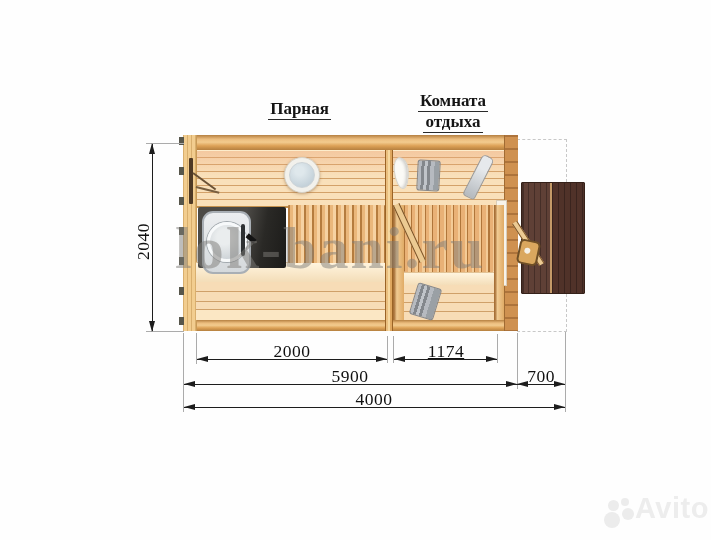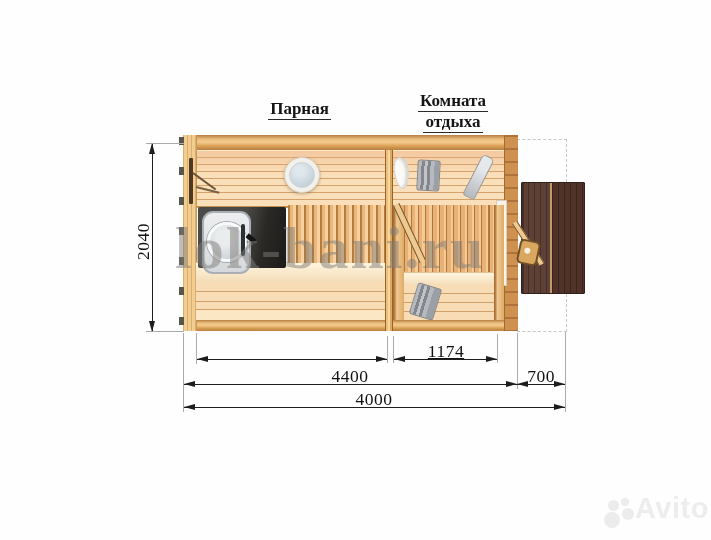--- a/index.html
+++ b/index.html
@@ -163,29 +163,30 @@
   <div class="terrace-table"></div>
 
   <div class="extline" style="left:183px;top:333px;height:79px;"></div>
   <div class="extline" style="left:196px;top:333px;height:31px;"></div>
   <div class="extline" style="left:387px;top:336px;height:27px;"></div>
   <div class="extline" style="left:393px;top:336px;height:27px;"></div>
   <div class="extline" style="left:497px;top:334px;height:29px;"></div>
   <div class="extline" style="left:517px;top:333px;height:56px;"></div>
   <div class="extline" style="left:565px;top:332px;height:80px;"></div>
 
+  <div class="dimtext" style="left:242px;top:341px;width:100px;">2000</div>
   <div class="dimline" style="left:197px;top:359px;width:190px;"></div>
   <div class="ah l" style="left:197px;top:356px;"></div>
   <div class="ah r" style="left:376px;top:356px;"></div>
   <div class="dimtext" style="left:395px;top:341px;width:102px;text-decoration:underline;">1174</div>
   <div class="dimline" style="left:394px;top:359px;width:103px;"></div>
   <div class="ah l" style="left:394px;top:356px;"></div>
   <div class="ah r" style="left:486px;top:356px;"></div>
 
-  <div class="dimtext" style="left:300px;top:366px;width:100px;">4400</div>
+  <div class="dimtext" style="left:300px;top:366px;width:100px;">5900</div>
   <div class="dimline" style="left:184px;top:384px;width:333px;"></div>
   <div class="ah l" style="left:184px;top:381px;"></div>
   <div class="ah r" style="left:506px;top:381px;"></div>
   <div class="dimtext" style="left:517px;top:366px;width:48px;">700</div>
   <div class="dimline" style="left:517px;top:384px;width:48px;"></div>
   <div class="ah l" style="left:517px;top:381px;"></div>
   <div class="ah r" style="left:554px;top:381px;"></div>
 
   <div class="dimtext" style="left:324px;top:389px;width:100px;">4000</div>
   <div class="dimline" style="left:184px;top:407px;width:381px;"></div>

